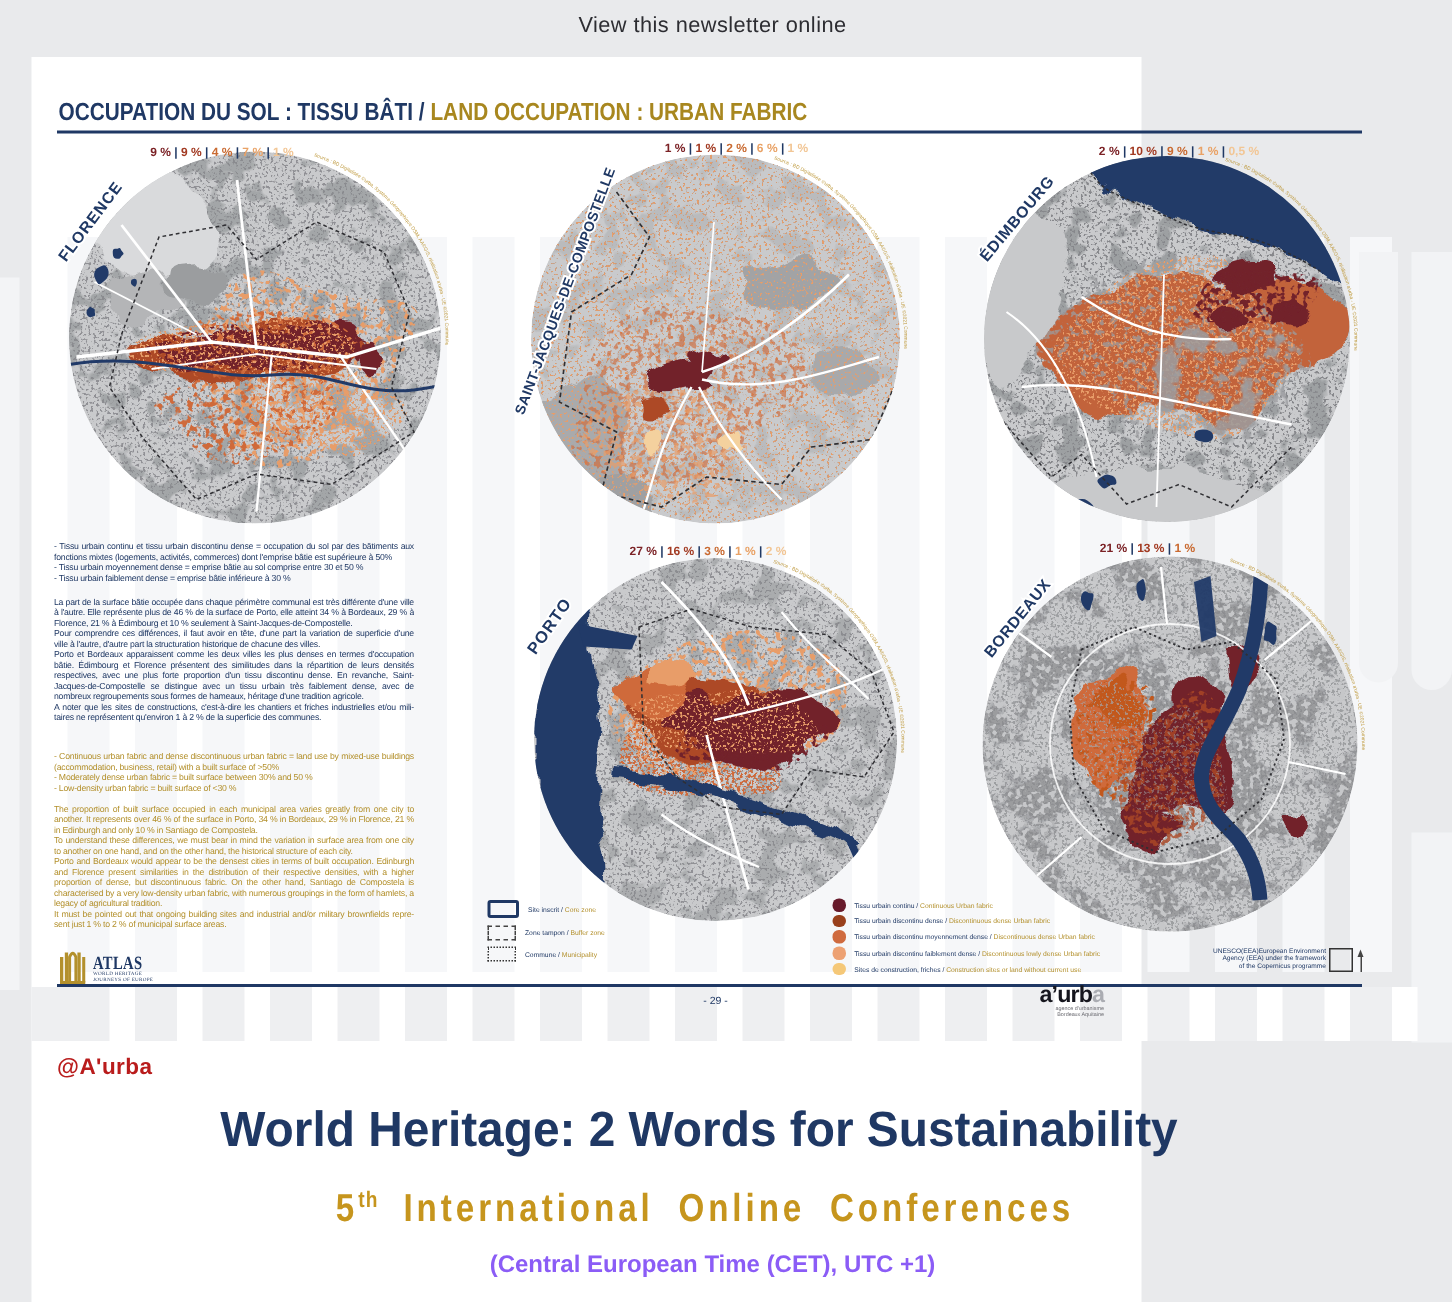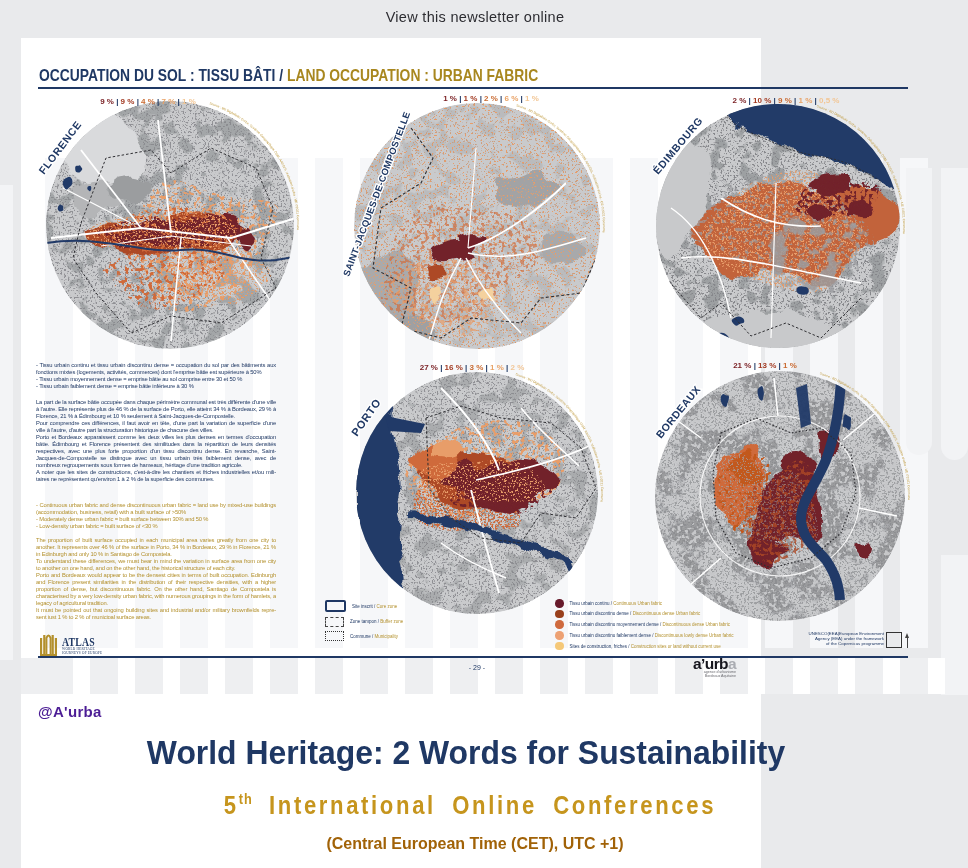--- a/index.html
+++ b/index.html
@@ -26,25 +26,25 @@
   .rleg .g{color:#b3902c;}
   .unesco{position:absolute;left:770px;top:594px;width:93px;text-align:right;font-size:4.4px;line-height:4.9px;color:#1f3864;}
   .sqicon{position:absolute;left:865px;top:594px;width:14px;height:14px;border:1px solid #333;}
   .aurba{position:absolute;right:25px;top:619px;text-align:right;}
   .aurba .big{font-size:15.5px;font-weight:bold;color:#16161e;letter-spacing:-.6px;line-height:14px;}
   .aurba .big .lt{color:#aaacb2;}
   .aurba .sm{font-size:3.6px;color:#6a6a70;line-height:3.9px;}
   .atlaslogo{position:absolute;left:19px;top:594px;font-family:Liberation Serif, serif;}
   .at-name{font-size:12.5px;font-weight:bold;color:#1f3864;letter-spacing:.3px;line-height:11px;transform:scaleX(.78);transform-origin:0 0;}
   .at-sub{font-size:3.4px;color:#b3902c;line-height:3.8px;letter-spacing:.2px;}
-  .handle{position:absolute;left:38px;top:703px;font-size:15px;font-weight:bold;color:#4c1d95;letter-spacing:.3px;}
+  .handle{position:absolute;left:38px;top:703px;font-size:15px;font-weight:bold;color:#b91c1c;letter-spacing:.3px;}
   .h1{position:absolute;left:17px;top:734px;width:898px;text-align:center;font-size:33px;font-weight:bold;color:#1f3864;transform:scaleX(.966);transform-origin:50% 0;}
   .h2{position:absolute;left:21px;top:790px;width:898px;text-align:center;font-size:26px;font-weight:bold;color:#c6951d;letter-spacing:3.1px;word-spacing:9px;transform:scaleX(.85);transform-origin:50% 0;}
   .h2 sup{font-size:15px;letter-spacing:1px;}
-  .h3{position:absolute;left:26px;top:835px;width:898px;text-align:center;font-size:16px;font-weight:bold;color:#a16207;}
+  .h3{position:absolute;left:26px;top:835px;width:898px;text-align:center;font-size:16px;font-weight:bold;color:#8b5cf6;}
 </style>
 </head>
 <body>
 <div class="abs" style="left:0;top:185px;width:13px;height:475px;background:#f3f4f6;"></div>
 <div class="abs" style="left:941px;top:168px;width:27px;height:292px;background:#f2f3f5;border-radius:0 0 14px 14px;"></div>
 <div class="abs" style="left:941px;top:555px;width:27px;height:140px;background:#f2f3f5;"></div>
 <div class="toplink">View this newsletter online</div>
 <div class="card">
 
   <div id="wmwrap">

